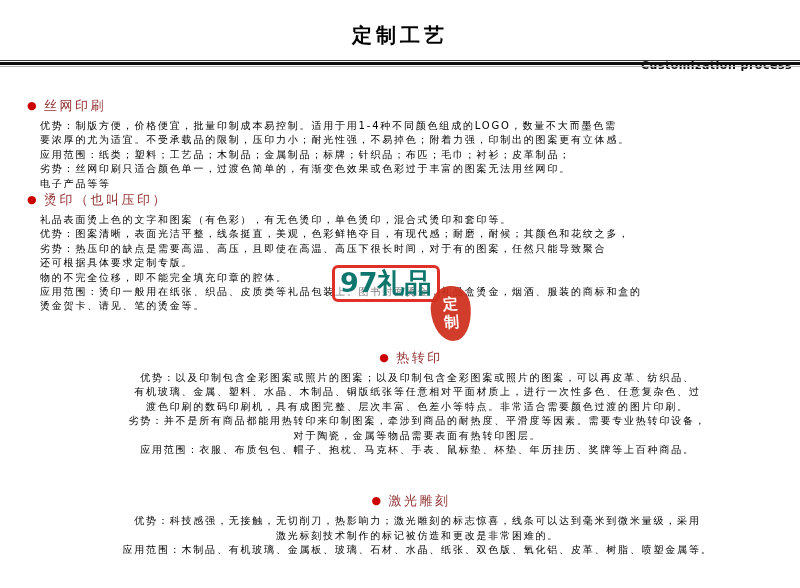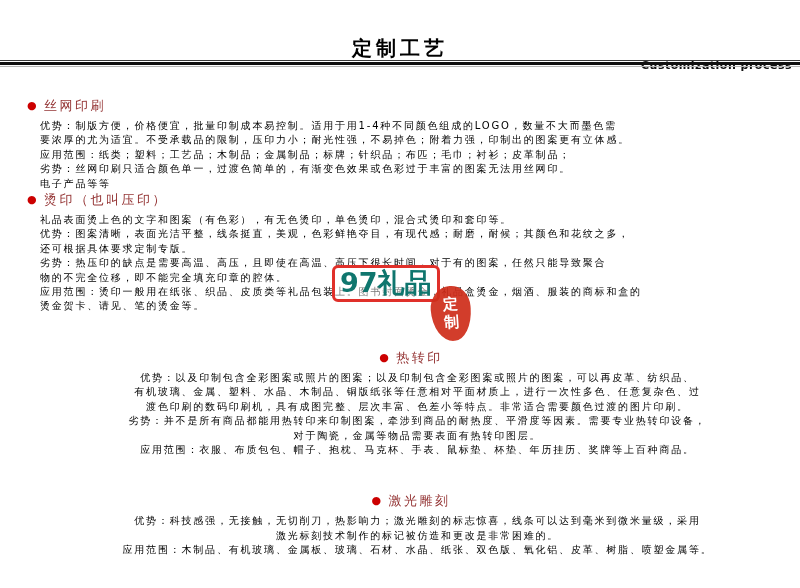--- a/index.html
+++ b/index.html
@@ -10,21 +10,21 @@
     height: 588px;
     background: #ffffff;
     overflow: hidden;
     font-family: "DejaVu Sans", "Liberation Sans", sans-serif;
   }
 
   
   .header { position: relative; height: 68px; }
   .page-title {
     position: absolute;
-    top: 35px; left: 0; right: 0;
+    top: 22px; left: 0; right: 0;
     text-align: center;
     font-size: 20px;
     font-weight: bold;
     color: #000000;
     letter-spacing: 4px;
   }
   .page-subtitle {
     position: absolute;
     top: 59px; right: 8px;
     font-size: 11px;
@@ -121,22 +121,22 @@
           <div class="line">应用范围：纸类；塑料；工艺品；木制品；金属制品；标牌；针织品；布匹；毛巾；衬衫；皮革制品；</div>
           <div class="line">劣势：丝网印刷只适合颜色单一，过渡色简单的，有渐变色效果或色彩过于丰富的图案无法用丝网印。</div>
           <div class="line">电子产品等等</div>
         </div>
       </section>
       <section class="section">
         <div class="sec-heading"><span class="bullet">●</span><span>烫印（也叫压印）</span></div>
         <div class="sec-body">
           <div class="line">礼品表面烫上色的文字和图案（有色彩），有无色烫印，单色烫印，混合式烫印和套印等。</div>
           <div class="line">优势：图案清晰，表面光洁平整，线条挺直，美观，色彩鲜艳夺目，有现代感；耐磨，耐候；其颜色和花纹之多，</div>
+          <div class="line">劣势：热压印的缺点是需要高温、高压，且即使在高温、高压下很长时间，对于有的图案，任然只能导致聚合</div>
           <div class="line">还可根据具体要求定制专版。</div>
-          <div class="line">劣势：热压印的缺点是需要高温、高压，且即使在高温、高压下很长时间，对于有的图案，任然只能导致聚合</div>
           <div class="line">物的不完全位移，即不能完全填充印章的腔体。</div>
           <div class="line">应用范围：烫印一般用在纸张、织品、皮质类等礼品包装上。图书封面烫金，礼品盒烫金，烟酒、服装的商标和盒的</div>
           <div class="line">烫金贺卡、请见、笔的烫金等。</div>
         </div>
       </section>
       <section class="section">
         <div class="sec-heading"><span class="bullet">●</span><span>热转印</span></div>
         <div class="sec-body">
           <div class="line">优势：以及印制包含全彩图案或照片的图案；以及印制包含全彩图案或照片的图案，可以再皮革、纺织品、</div>
           <div class="line">有机玻璃、金属、塑料、水晶、木制品、铜版纸张等任意相对平面材质上，进行一次性多色、任意复杂色、过</div>

